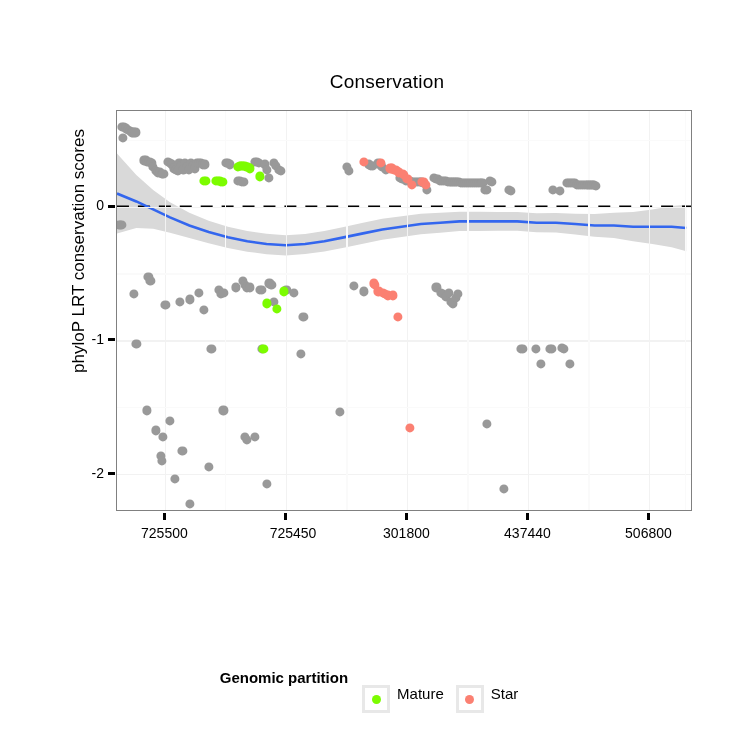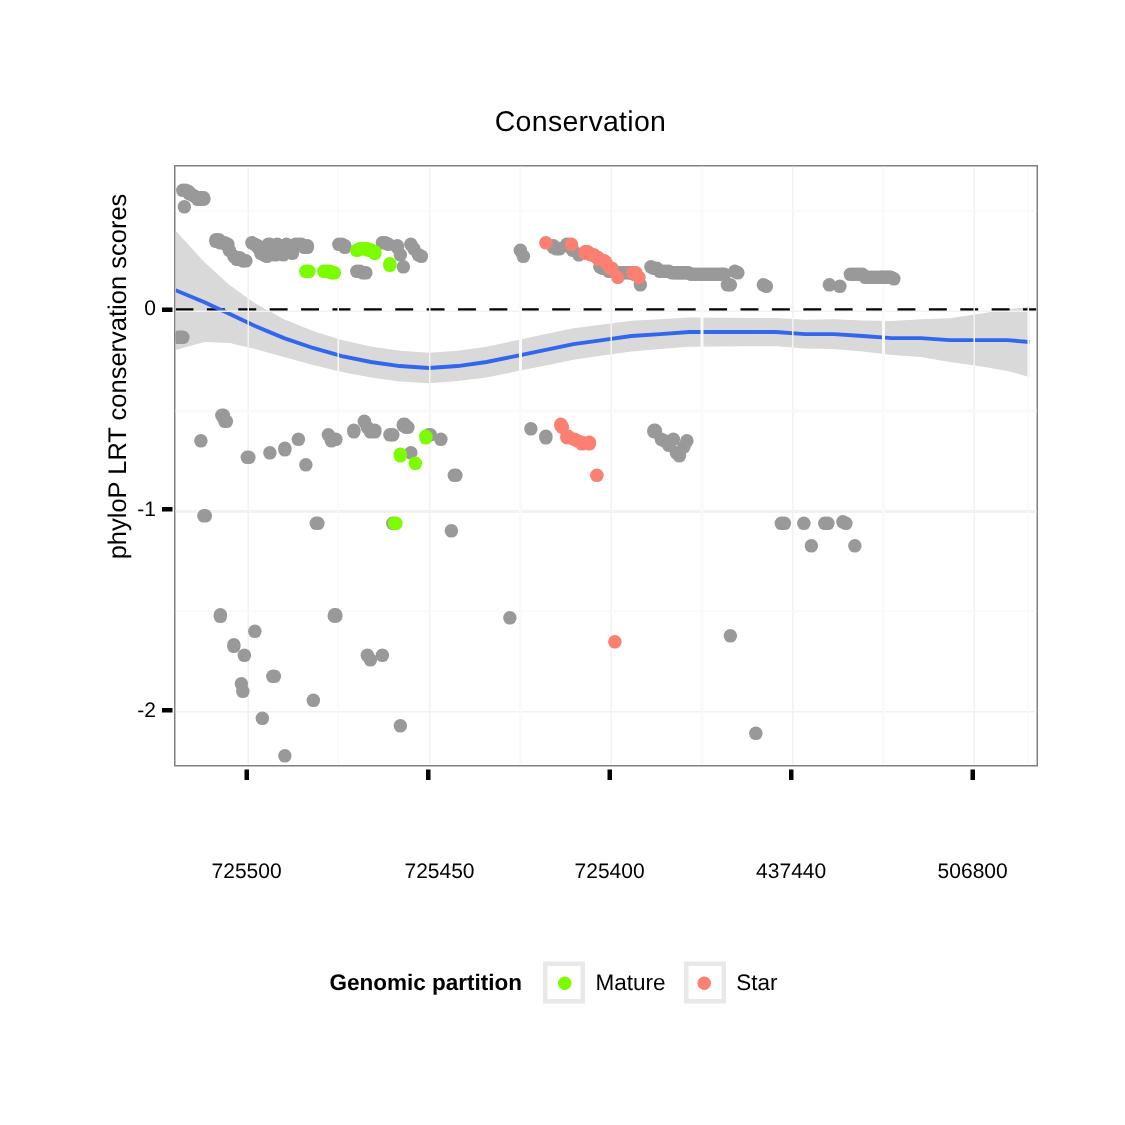--- a/index.html
+++ b/index.html
@@ -66,34 +66,33 @@
     text-align:right;white-space:nowrap;
   }
   
   .xtick-mark{
     position:absolute;width:3px;height:7px;background:#000;
   }
   .xtick-label{
     position:absolute;font-size:14px;color:#000;
     text-align:center;white-space:nowrap;
     transform:translateX(-50%);
-    margin-top:47px;
   }
 
   
   #legend{
     position:absolute;left:0;top:641px;width:750px;
     display:flex;justify-content:center;align-items:center;
     gap:0px;
   }
   #legend-title{
     font-size:15px;font-weight:bold;color:#000;
     margin-right:14px;
   }
-  .legend-item{display:flex;align-items:center;margin-right:12px;}
+  .legend-item{display:flex;margin-right:12px;margin-top:44px;}
   .legend-key{
     width:28px;height:28px;
     background:#ffffff;
     border:3px solid #e8e8e8;
     box-sizing:border-box;
     display:flex;align-items:center;justify-content:center;
     margin-right:7px;
   }
   .legend-dot{width:9px;height:9px;border-radius:50%;}
   .legend-label{font-size:15px;color:#000;}
@@ -400,18 +399,18 @@
     <div class="ytick-label" style="left: 68px; top: 197.24px; width: 36px;">0</div>
     <div class="ytick-mark" style="left: 108px; top: 338.407px;"></div>
     <div class="ytick-label" style="left: 68px; top: 330.907px; width: 36px;">-1</div>
     <div class="ytick-mark" style="left: 108px; top: 472.073px;"></div>
     <div class="ytick-label" style="left: 68px; top: 464.573px; width: 36px;">-2</div>
     <div class="xtick-mark" style="left: 162.903px; top: 513px;"></div>
     <div class="xtick-label" style="left: 164.403px; top: 525px;">725500</div>
     <div class="xtick-mark" style="left: 283.912px; top: 513px;"></div>
     <div class="xtick-label" style="left: 293px; top: 525px;">725450</div>
     <div class="xtick-mark" style="left: 404.92px; top: 513px;"></div>
-    <div class="xtick-label" style="left: 406.42px; top: 525px;">725400</div>
+    <div class="xtick-label" style="left: 406.42px; top: 525px;">301800</div>
     <div class="xtick-mark" style="left: 525.929px; top: 513px;"></div>
     <div class="xtick-label" style="left: 527.429px; top: 525px;">437440</div>
     <div class="xtick-mark" style="left: 646.937px; top: 513px;"></div>
     <div class="xtick-label" style="left: 648.437px; top: 525px;">506800</div>
   </div>
 
 </body></html>

